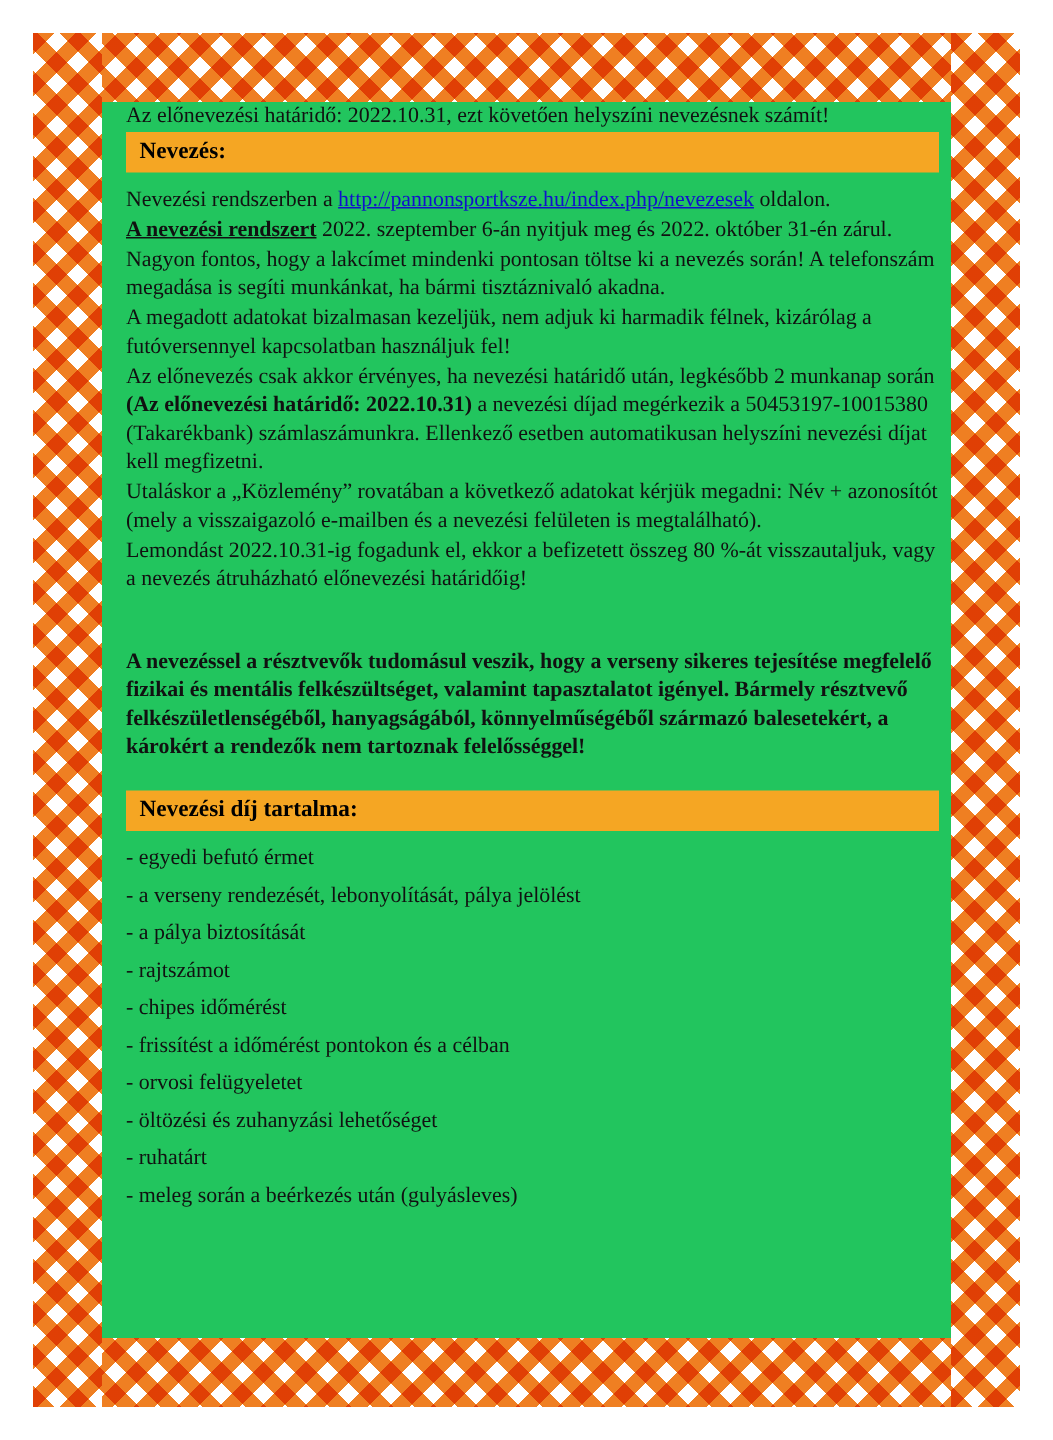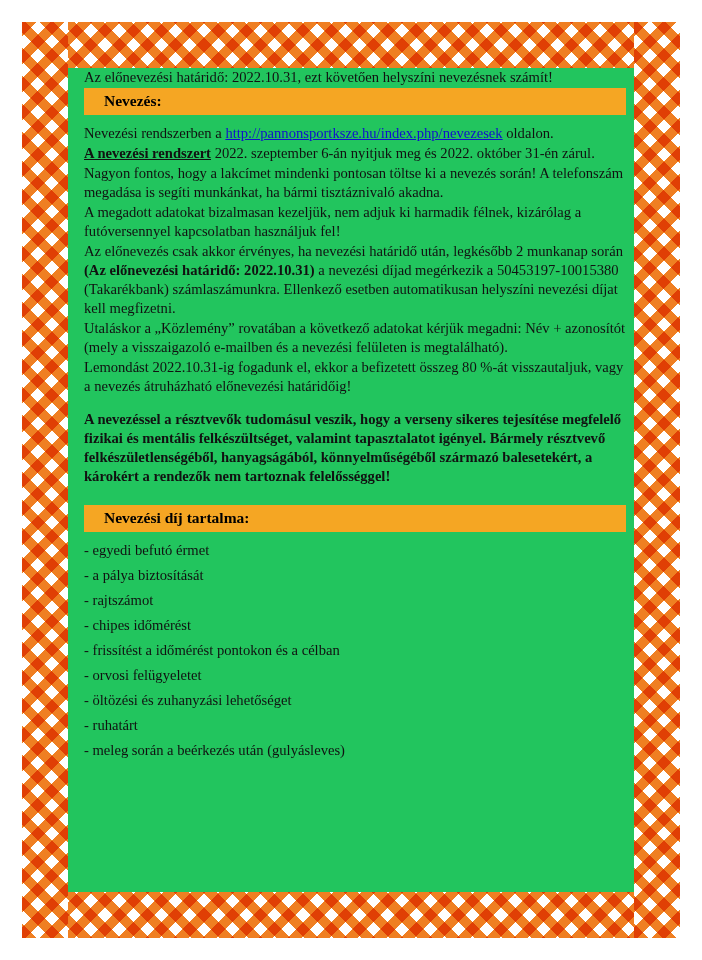--- a/index.html
+++ b/index.html
@@ -63,28 +63,28 @@
   }
   .lead {
     margin: 0 0 14px 0;
   }
 
   .heading {
     background: #f5a623;
     color: #000000;
     font-weight: bold;
     font-size: 15.5px;
-    padding: 3px 8px 4px 20px;
+    padding: 3px 8px 4px 9px;
     margin: 0 0 9px 0;
     width: 100%;
     box-sizing: border-box;
   }
 
   .block {
-    margin-bottom: 4px;
+    margin-bottom: 26px;
   }
 
   a.link {
     color: #1111cc;
     text-decoration: underline;
   }
   .u { text-decoration: underline; }
   .b { font-weight: bold; }
 
   .bold-para {
@@ -142,20 +142,21 @@
       <div class="spacer-sm"></div>
 
       <p class="bold-para">A nevezéssel a résztvevők tudomásul veszik, hogy a verseny sikeres tejesítése megfelelő fizikai és mentális felkészültséget, valamint tapasztalatot igényel. Bármely résztvevő felkészületlenségéből, hanyagságából, könnyelműségéből származó balesetekért, a károkért a rendezők nem tartoznak felelősséggel!</p>
 
       <div class="spacer-md"></div>
 
       <div class="heading">Nevezési díj tartalma:</div>
 
       <ul class="list">
         <li>egyedi befutó érmet</li>
+        <li>a verseny rendezését, lebonyolítását, pálya jelölést</li>
         <li>a pálya biztosítását</li>
         <li>rajtszámot</li>
         <li>chipes időmérést</li>
         <li>frissítést a időmérést pontokon és a célban</li>
         <li>orvosi felügyeletet</li>
         <li>öltözési és zuhanyzási lehetőséget</li>
         <li>ruhatárt</li>
         <li>meleg során a beérkezés után (gulyásleves)</li>
       </ul>
 

